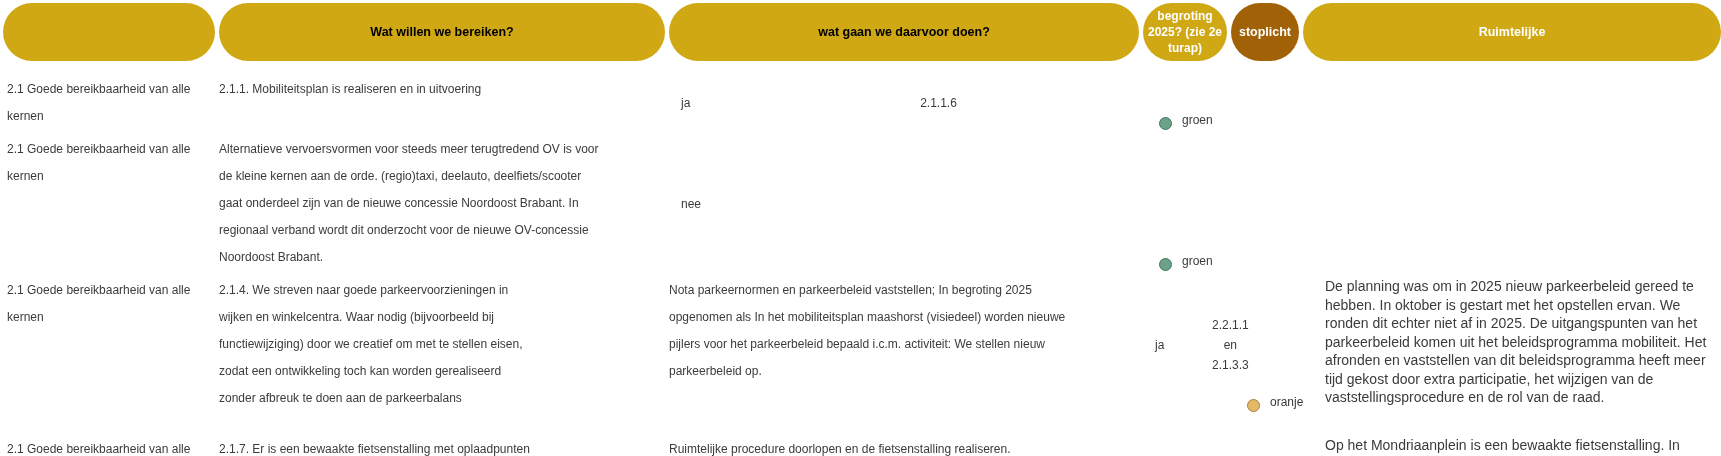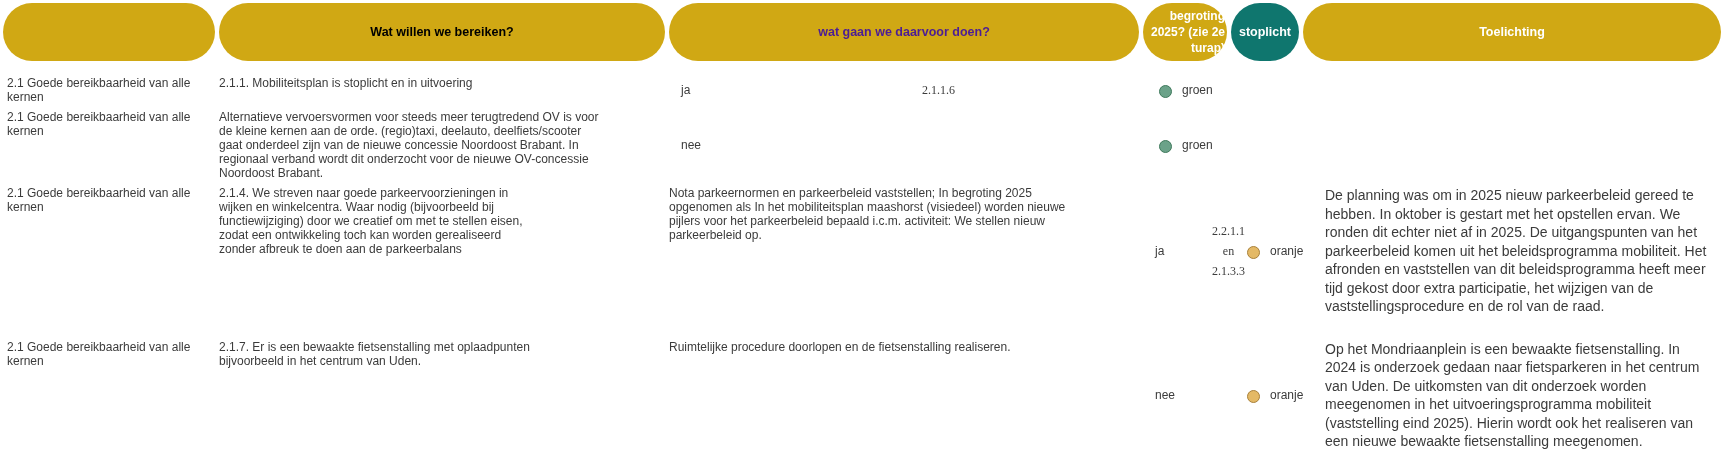--- a/index.html
+++ b/index.html
@@ -15,66 +15,66 @@
     display: grid;
     grid-template-columns: 212px 446px 470px 84px 68px 1fr;
     column-gap: 4px;
     width: 1718px;
     box-sizing: border-box;
   }
   
   .header .hcell {
     min-height: 58px;
     display: flex; align-items: center; justify-content: center;
-    text-align: right;
+    text-align: center;
     color: #ffffff;
     font-weight: bold;
     font-size: 12.5px;
     line-height: 16px;
     padding: 4px 6px;
     box-sizing: border-box;
     border-radius: 29px;
   }
   .hcell.begroting { font-size: 12px; padding: 4px 2px; }
   
   .body-row { padding-top: 6px; }
   .body-row:first-child { padding-top: 15px; }
   .body-row:nth-child(4) { padding-top: 24px; }
-  .cell { font-size: 12px; line-height: 14px; box-sizing: border-box; }
+  .cell { font-size: 12px; line-height: 27px; box-sizing: border-box; }
   .cell.goal { padding-left: 4px; }
   .cell.bereiken .txt { max-width: 322px; display: block; }
   .cell.doen { padding-right: 60px; }
   .cell.begroting { display: flex; align-items: center; line-height: 20px; gap: 29px; }
   .cell.begroting .answer { padding-left: 12px; width: 28px; flex: none; }
-  .cell.begroting .ref { flex: 1; text-align: center; white-space: pre-line; font-family: Liberation Serif, serif; }
-  .cell.stoplicht { display: flex; align-items: center; line-height: 20px; white-space: nowrap; overflow: visible; padding-left: 16px; }
+  .cell.begroting .ref { flex: 1; text-align: center; white-space: pre-line; }
+  .cell.stoplicht { display: flex; align-items: flex-end; line-height: 20px; white-space: nowrap; overflow: visible; padding-left: 16px; }
   .dot {
     width: 13px; height: 13px; border-radius: 50%;
     border: 1.5px solid #888; background: #ccc;
     flex: none; margin: 3px 10px 0 0; box-sizing: border-box;
   }
   .cell.toelichting { padding-left: 22px; padding-right: 8px; font-size: 14px; line-height: 18.5px; }
 </style>
 </head>
 <body>
 
 <div class="grid-row header">
   <div class="hcell" style="background: rgb(208, 168, 20); color: rgb(255, 255, 255);"></div>
   <div class="hcell" style="background: rgb(208, 168, 20); color: #000000;">Wat willen we bereiken?</div>
-  <div class="hcell" style="background: rgb(208, 168, 20); color: #4c1d95;">wat gaan we daarvoor doen?</div>
+  <div class="hcell" style="background: rgb(208, 168, 20); color: #000000;">wat gaan we daarvoor doen?</div>
   <div class="hcell begroting" style="background: rgb(208, 168, 20); color: rgb(255, 255, 255);">begroting 2025? (zie 2e turap)</div>
-  <div class="hcell" style="background: #0f766e; color: rgb(255, 255, 255);">stoplicht</div>
-  <div class="hcell" style="background: rgb(208, 168, 20); color: rgb(255, 255, 255);">Toelichting</div>
+  <div class="hcell" style="background: #a16207; color: rgb(255, 255, 255);">stoplicht</div>
+  <div class="hcell" style="background: rgb(208, 168, 20); color: rgb(255, 255, 255);">Ruimtelijke</div>
 </div>
 
 <div id="table-body">
   <div class="grid-row body-row">
     <div class="cell goal">2.1 Goede bereikbaarheid van alle kernen</div>
     <div class="cell bereiken">
-      <span class="txt">2.1.1. Mobiliteitsplan is stoplicht en in uitvoering</span>
+      <span class="txt">2.1.1. Mobiliteitsplan is realiseren en in uitvoering</span>
     </div>
     <div class="cell begroting">
       <span class="answer">ja</span>
       <span class="ref">2.1.1.6</span>
     </div>
     <div class="cell stoplicht">
       <span class="dot" style="background: rgb(107, 162, 137); border-color: rgb(63, 122, 92);"></span>
       <span>groen</span>
     </div>
     <div class="cell toelichting"></div>

